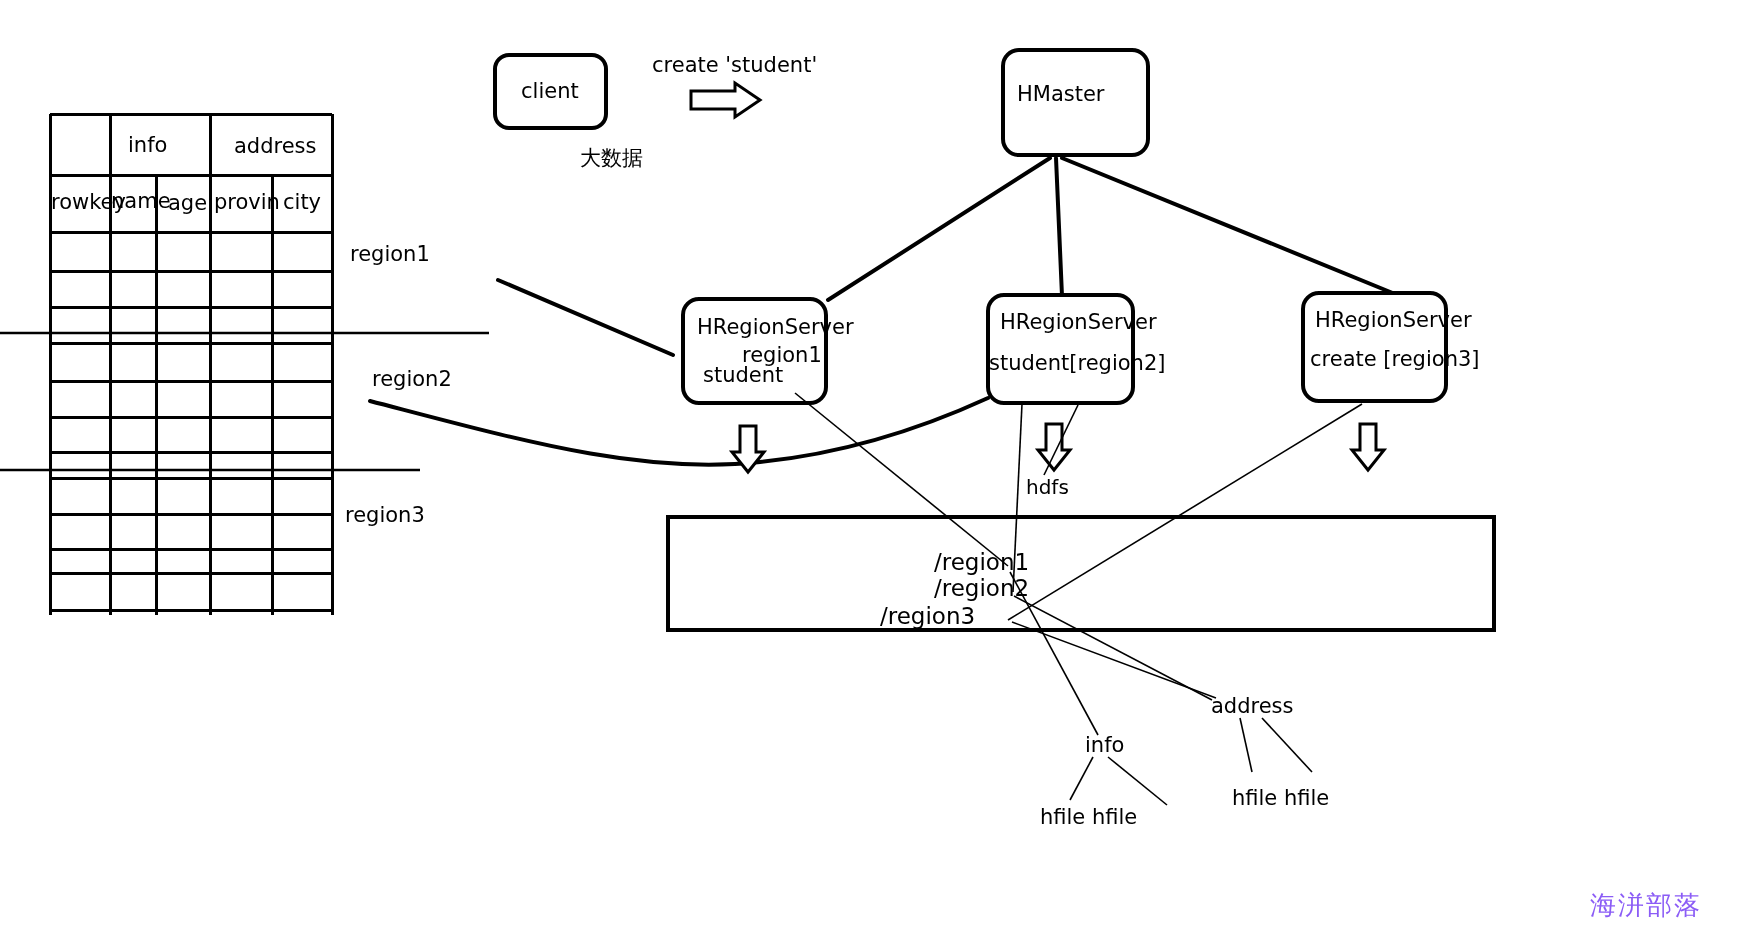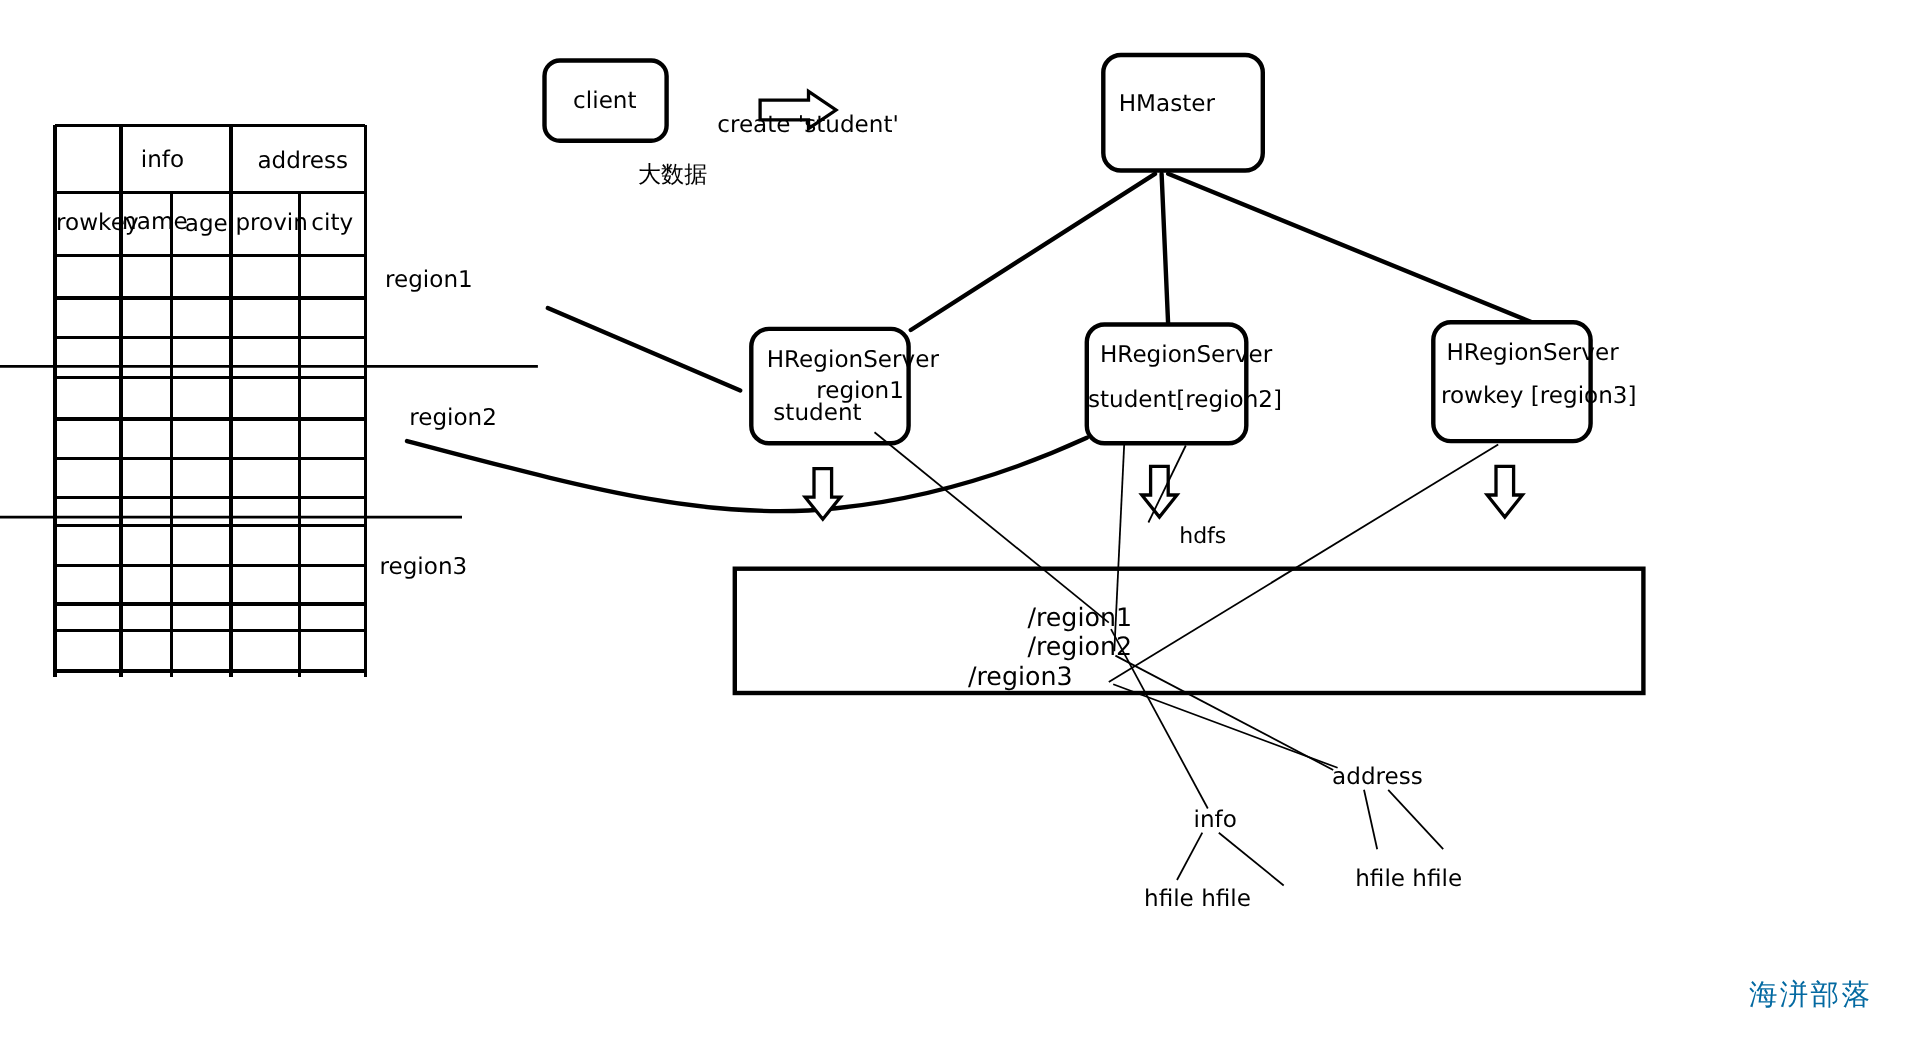--- a/index.html
+++ b/index.html
@@ -25,26 +25,26 @@
   .lbl {
     position: absolute;
     color: #000000;
     font-family: "DejaVu Sans", sans-serif;
     white-space: nowrap;
     line-height: 1;
   }
   .t-cell   { font-size: 21px; }
   .t-region { font-size: 21px; }
   .t-box    { font-size: 21px; }
-  .t-cmd    { font-size: 21px; margin-top: 48px; }
+  .t-cmd    { font-size: 21px; }
   .t-cn     { font-size: 21px; }
   .t-path   { font-size: 23px; }
   .t-sub    { font-size: 21px; }
-  .t-hdfs   { font-size: 20px; margin-left: 46px; }
-  .t-wm     { font-size: 26px; color: #0369a1; letter-spacing: 2px; }
+  .t-hdfs   { font-size: 20px; }
+  .t-wm     { font-size: 26px; color: #8b5cf6; letter-spacing: 2px; }
 </style>
 </head>
 <body>
 
 <div id="canvas">
 
   <svg class="layer" viewBox="0 0 1738 947">
 
     <g stroke="#000000" stroke-width="3" fill="none" shape-rendering="crispEdges">
 
@@ -155,21 +155,21 @@
   <div class="lbl t-box" style="left:1017px; top:84px;">HMaster</div>
 
   <div class="lbl t-box" style="left:697px; top:317px;">HRegionServer</div>
   <div class="lbl t-box" style="left:742px; top:345px;">region1</div>
   <div class="lbl t-box" style="left:703px; top:365px;">student</div>
 
   <div class="lbl t-box" style="left:1000px; top:312px;">HRegionServer</div>
   <div class="lbl t-box" style="left:989px; top:353px;">student[region2]</div>
 
   <div class="lbl t-box" style="left:1315px; top:310px;">HRegionServer</div>
-  <div class="lbl t-box" style="left:1310px; top:349px;">rowkey [region3]</div>
+  <div class="lbl t-box" style="left:1310px; top:349px;">create [region3]</div>
 
   <div class="lbl t-hdfs" style="left:1026px; top:477px;">hdfs</div>
 
   <div class="lbl t-path" style="left:934px; top:551px;">/region1</div>
   <div class="lbl t-path" style="left:934px; top:577px;">/region2</div>
   <div class="lbl t-path" style="left:880px; top:605px;">/region3</div>
 
   <div class="lbl t-sub" style="left:1085px; top:735px;">info</div>
   <div class="lbl t-sub" style="left:1211px; top:696px;">address</div>
 

